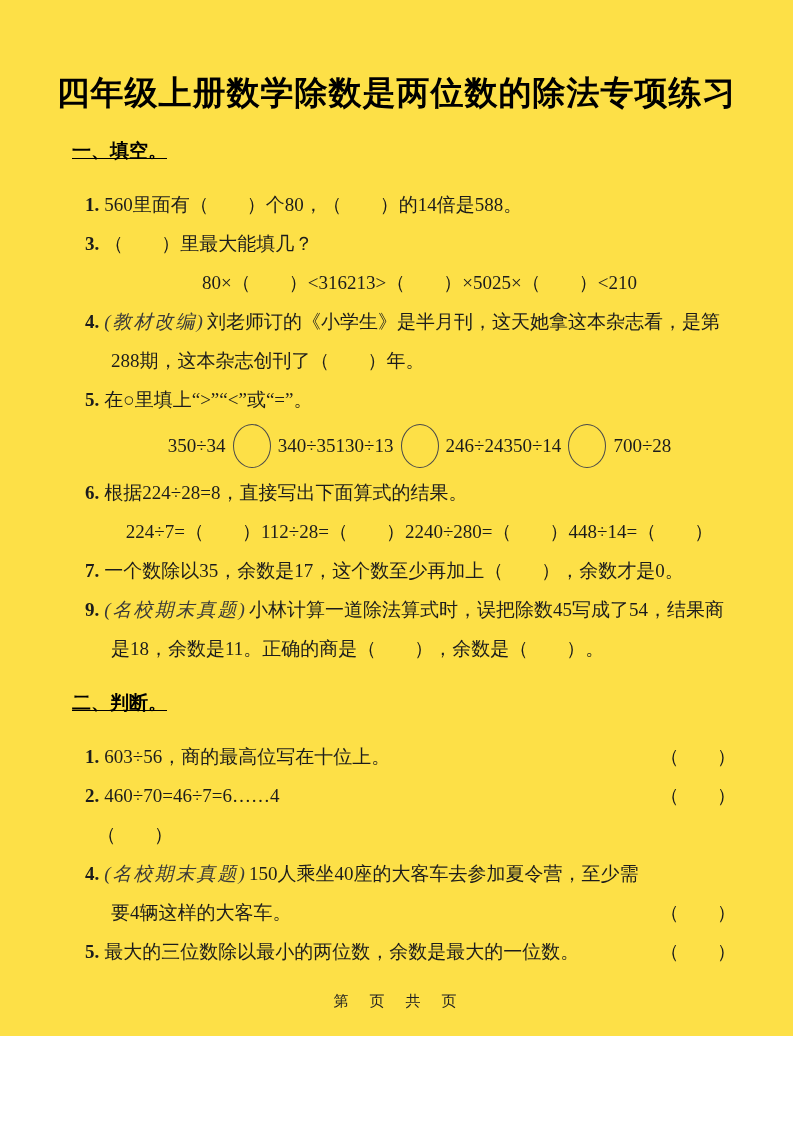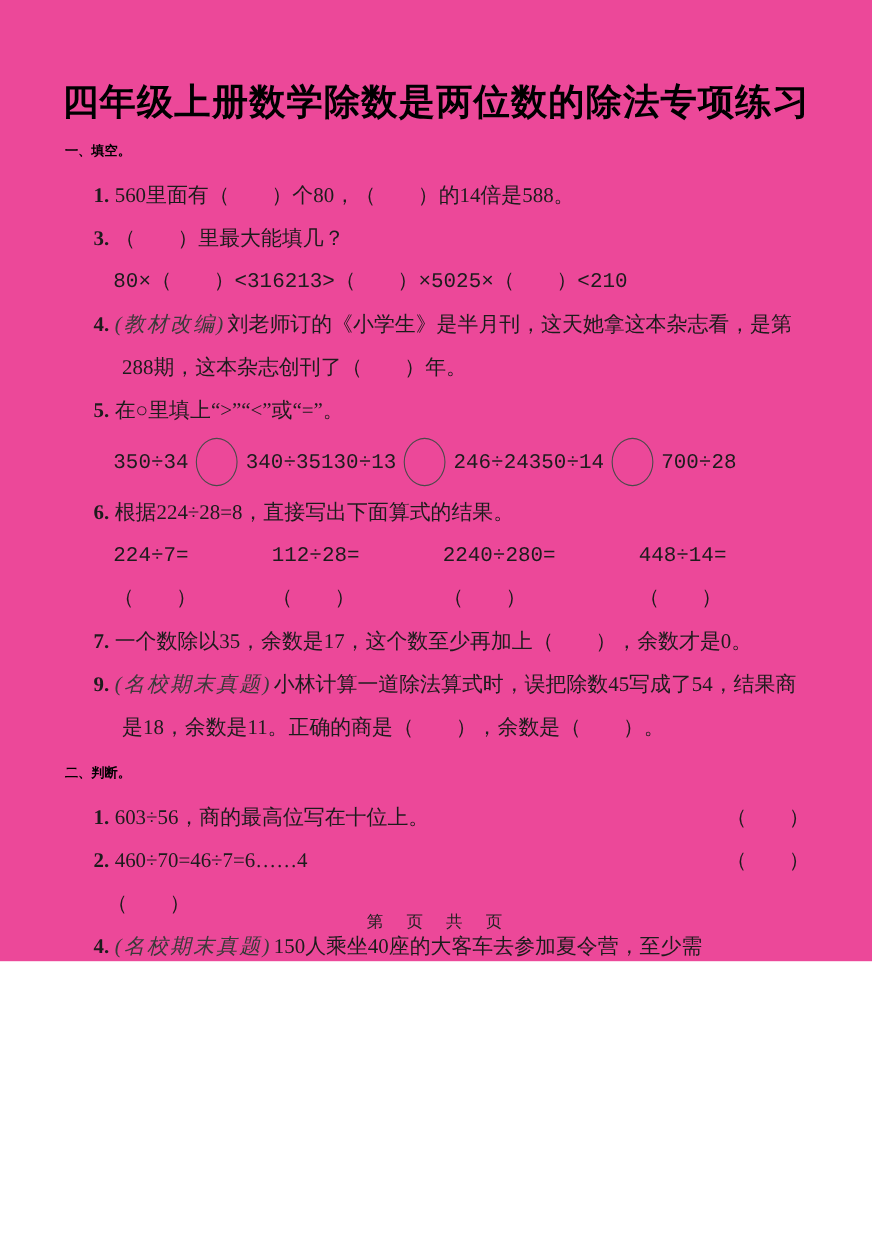--- a/index.html
+++ b/index.html
@@ -1,21 +1,21 @@
 <!DOCTYPE html>
 <html><head>
 <meta charset="utf-8">
 <style>
   html, body { margin: 0; padding: 0; background: #ffffff; }
   .sheet {
     position: relative;
     width: 793px;
-    height: 874px;
+    height: 1036px;
     margin: 0 auto;
-    background: #ec4899;
+    background: #fde047;
     overflow: hidden;
     font-family: "Liberation Serif", "DejaVu Serif", serif;
     color: #1c1c1c;
     font-size: 19px;
     line-height: 39px;
   }
   .title {
     margin: 70px 30px 0 30px;
     text-align: center;
     font-family: "Liberation Sans", "DejaVu Sans", sans-serif;
@@ -25,42 +25,42 @@
     letter-spacing: 1px;
     color: #000;
   }
   .content {
     margin: 0 57px 0 57px;
   }
   .sec1-h { margin-top: 62px; }
   .sec-h {
     font-family: "Liberation Sans", "DejaVu Sans", sans-serif;
     font-weight: 700;
-    font-size: 12px;
+    font-size: 19px;
     line-height: 39px;
     color: #000;
-    margin: 2px;
+    margin: 15px;
+    text-decoration: underline;
   }
   .q {
     margin: 0 0 0 28px;
     padding-left: 26px;
     text-indent: -26px;
   }
   .n { font-weight: 700; margin-right: 5px; }
   .tag {
     font-style: italic;
     letter-spacing: 2px;
     color: #3a3a3a;
     margin-right: 2px;
   }
   .row {
     display: flex;
-    justify-content: flex-start;
+    justify-content: center;
     margin: 0 0 0 46px;
-    font-family: Liberation Mono, monospace;
   }
   .cmp-row {
     margin-top: 4px;
     margin-bottom: 4px;
     align-items: center;
     line-height: 46px;
   }
   .cmp { display: inline-flex; align-items: center; }
   .circle {
     display: inline-block;

